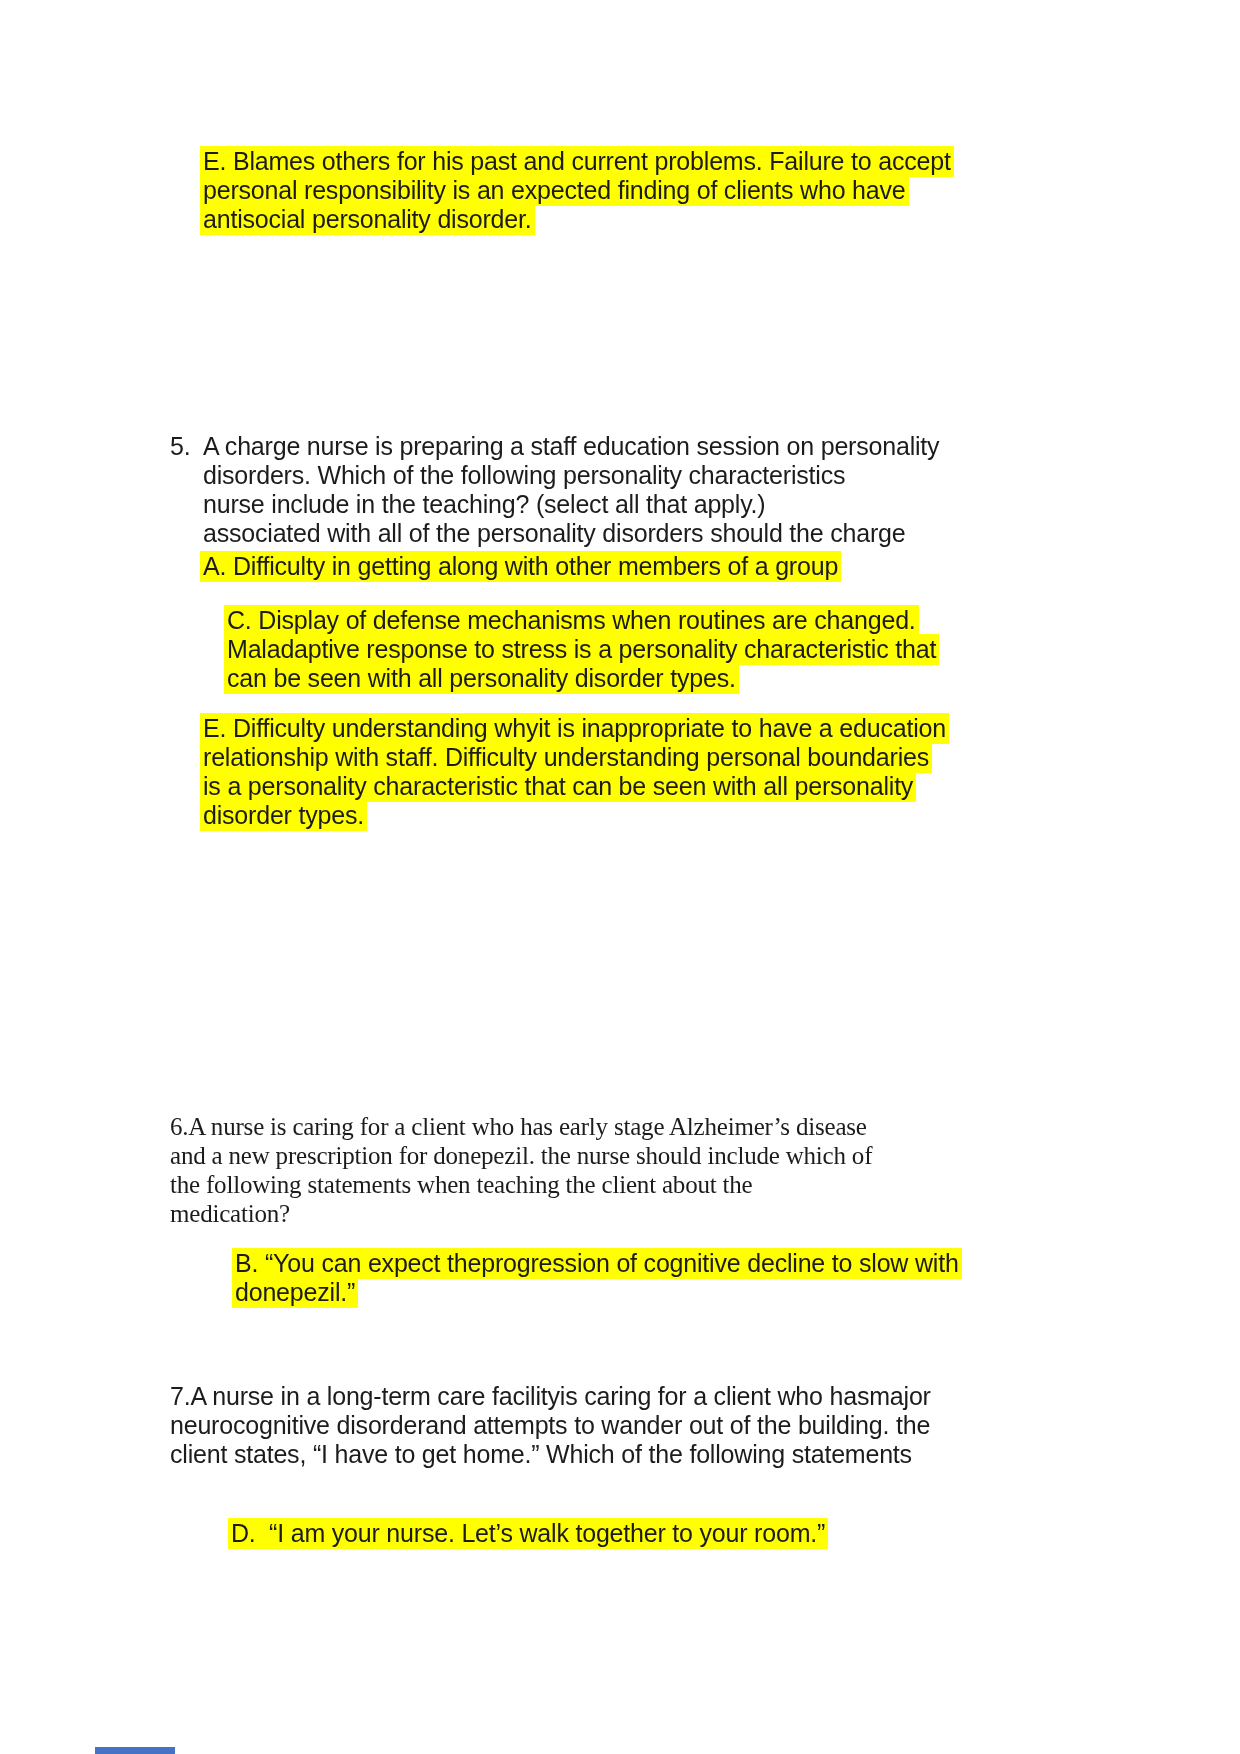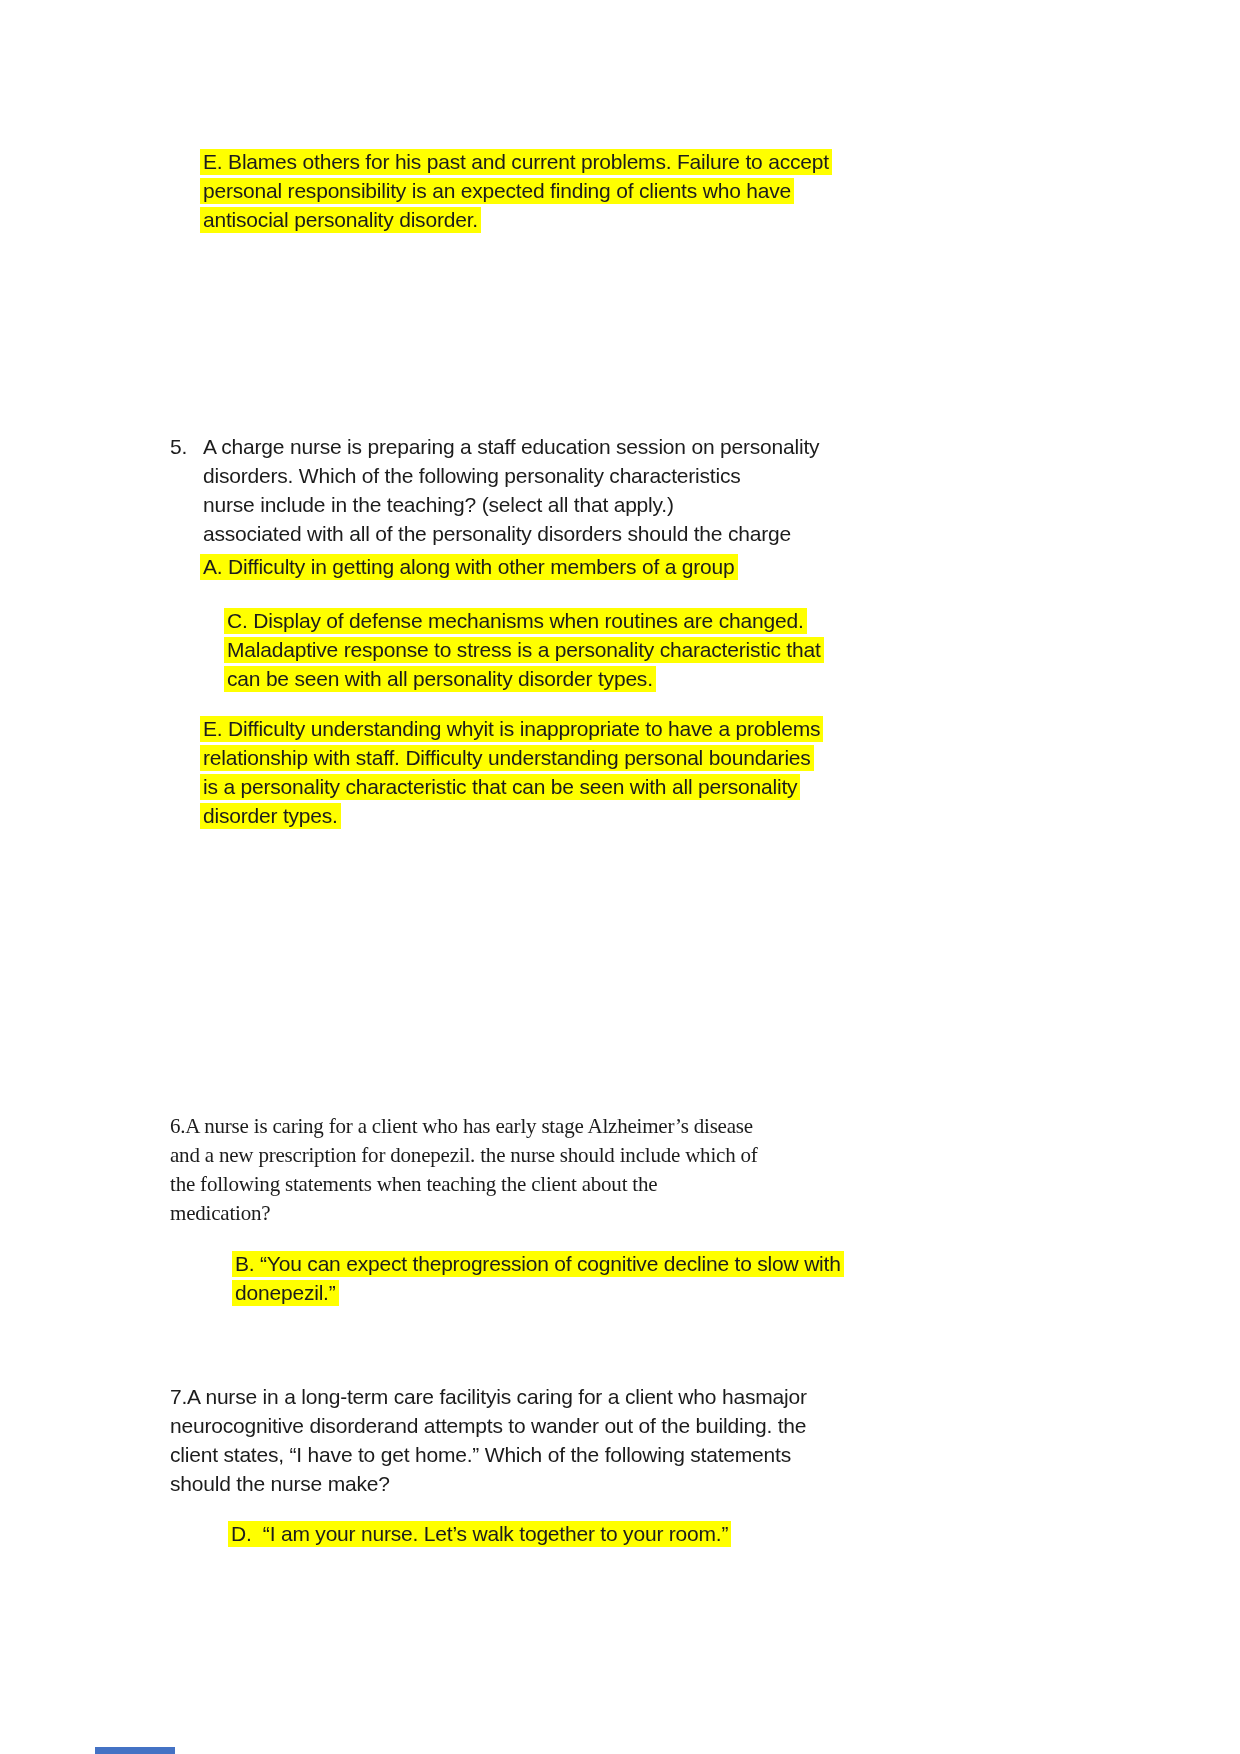--- a/index.html
+++ b/index.html
@@ -11,21 +11,21 @@
     position: relative;
     width: 1240px;
     height: 1754px;
     background: #ffffff;
     overflow: hidden;
     font-family: "Liberation Sans", sans-serif;
     color: #1c1c1c;
   }
   .block {
     position: absolute;
-    font-size: 21px;
+    font-size: 25px;
     line-height: 29px;
     letter-spacing: -0.2px;
   }
   .line { white-space: pre; }
   .hl {
     background: #ffff00;
     padding: 1px 3px 2px 3px;
     margin-left: -3px;
   }
   
@@ -65,21 +65,21 @@
     <div class="line"><span class="hl">A. Difficulty in getting along with other members of a group</span></div>
   </div>
 
   <div class="block" style="left:203px; top:606px;margin-left:24px;">
     <div class="line"><span class="hl">C. Display of defense mechanisms when routines are changed.</span></div>
     <div class="line"><span class="hl">Maladaptive response to stress is a personality characteristic that</span></div>
     <div class="line"><span class="hl">can be seen with all personality disorder types.</span></div>
   </div>
 
   <div class="block" style="left:203px; top:714px;">
-    <div class="line"><span class="hl">E. Difficulty understanding whyit is inappropriate to have a problems</span></div>
+    <div class="line"><span class="hl">E. Difficulty understanding whyit is inappropriate to have a education</span></div>
     <div class="line"><span class="hl">relationship with staff. Difficulty understanding personal boundaries</span></div>
     <div class="line"><span class="hl">is a personality characteristic that can be seen with all personality</span></div>
     <div class="line"><span class="hl">disorder types.</span></div>
   </div>
 
   <div class="block" style="left:170px; top:1112px;font-family:Liberation Serif, serif;">
     <div class="line"><span>6.A nurse is caring for a client who has early stage Alzheimer’s disease</span></div>
     <div class="line"><span>and a new prescription for donepezil. the nurse should include which of</span></div>
     <div class="line"><span>the following statements when teaching the client about the</span></div>
     <div class="line"><span>medication?</span></div>
@@ -87,21 +87,20 @@
 
   <div class="block" style="left:203px; top:1249px;margin-left:32px;">
     <div class="line"><span class="hl">B. “You can expect theprogression of cognitive decline to slow with</span></div>
     <div class="line"><span class="hl">donepezil.”</span></div>
   </div>
 
   <div class="block" style="left:170px; top:1382px;">
     <div class="line"><span>7.A nurse in a long-term care facilityis caring for a client who hasmajor</span></div>
     <div class="line"><span>neurocognitive disorderand attempts to wander out of the building. the</span></div>
     <div class="line"><span>client states, “I have to get home.” Which of the following statements</span></div>
-    <div class="line"><span>should the nurse make?</span></div>
   </div>
 
   <div class="block" style="left:203px; top:1519px;margin-left:28px;">
     <div class="line"><span class="hl">D.  “I am your nurse. Let’s walk together to your room.”</span></div>
   </div>
 
   <div id="partial-bar"></div>
 
 </div>
 

